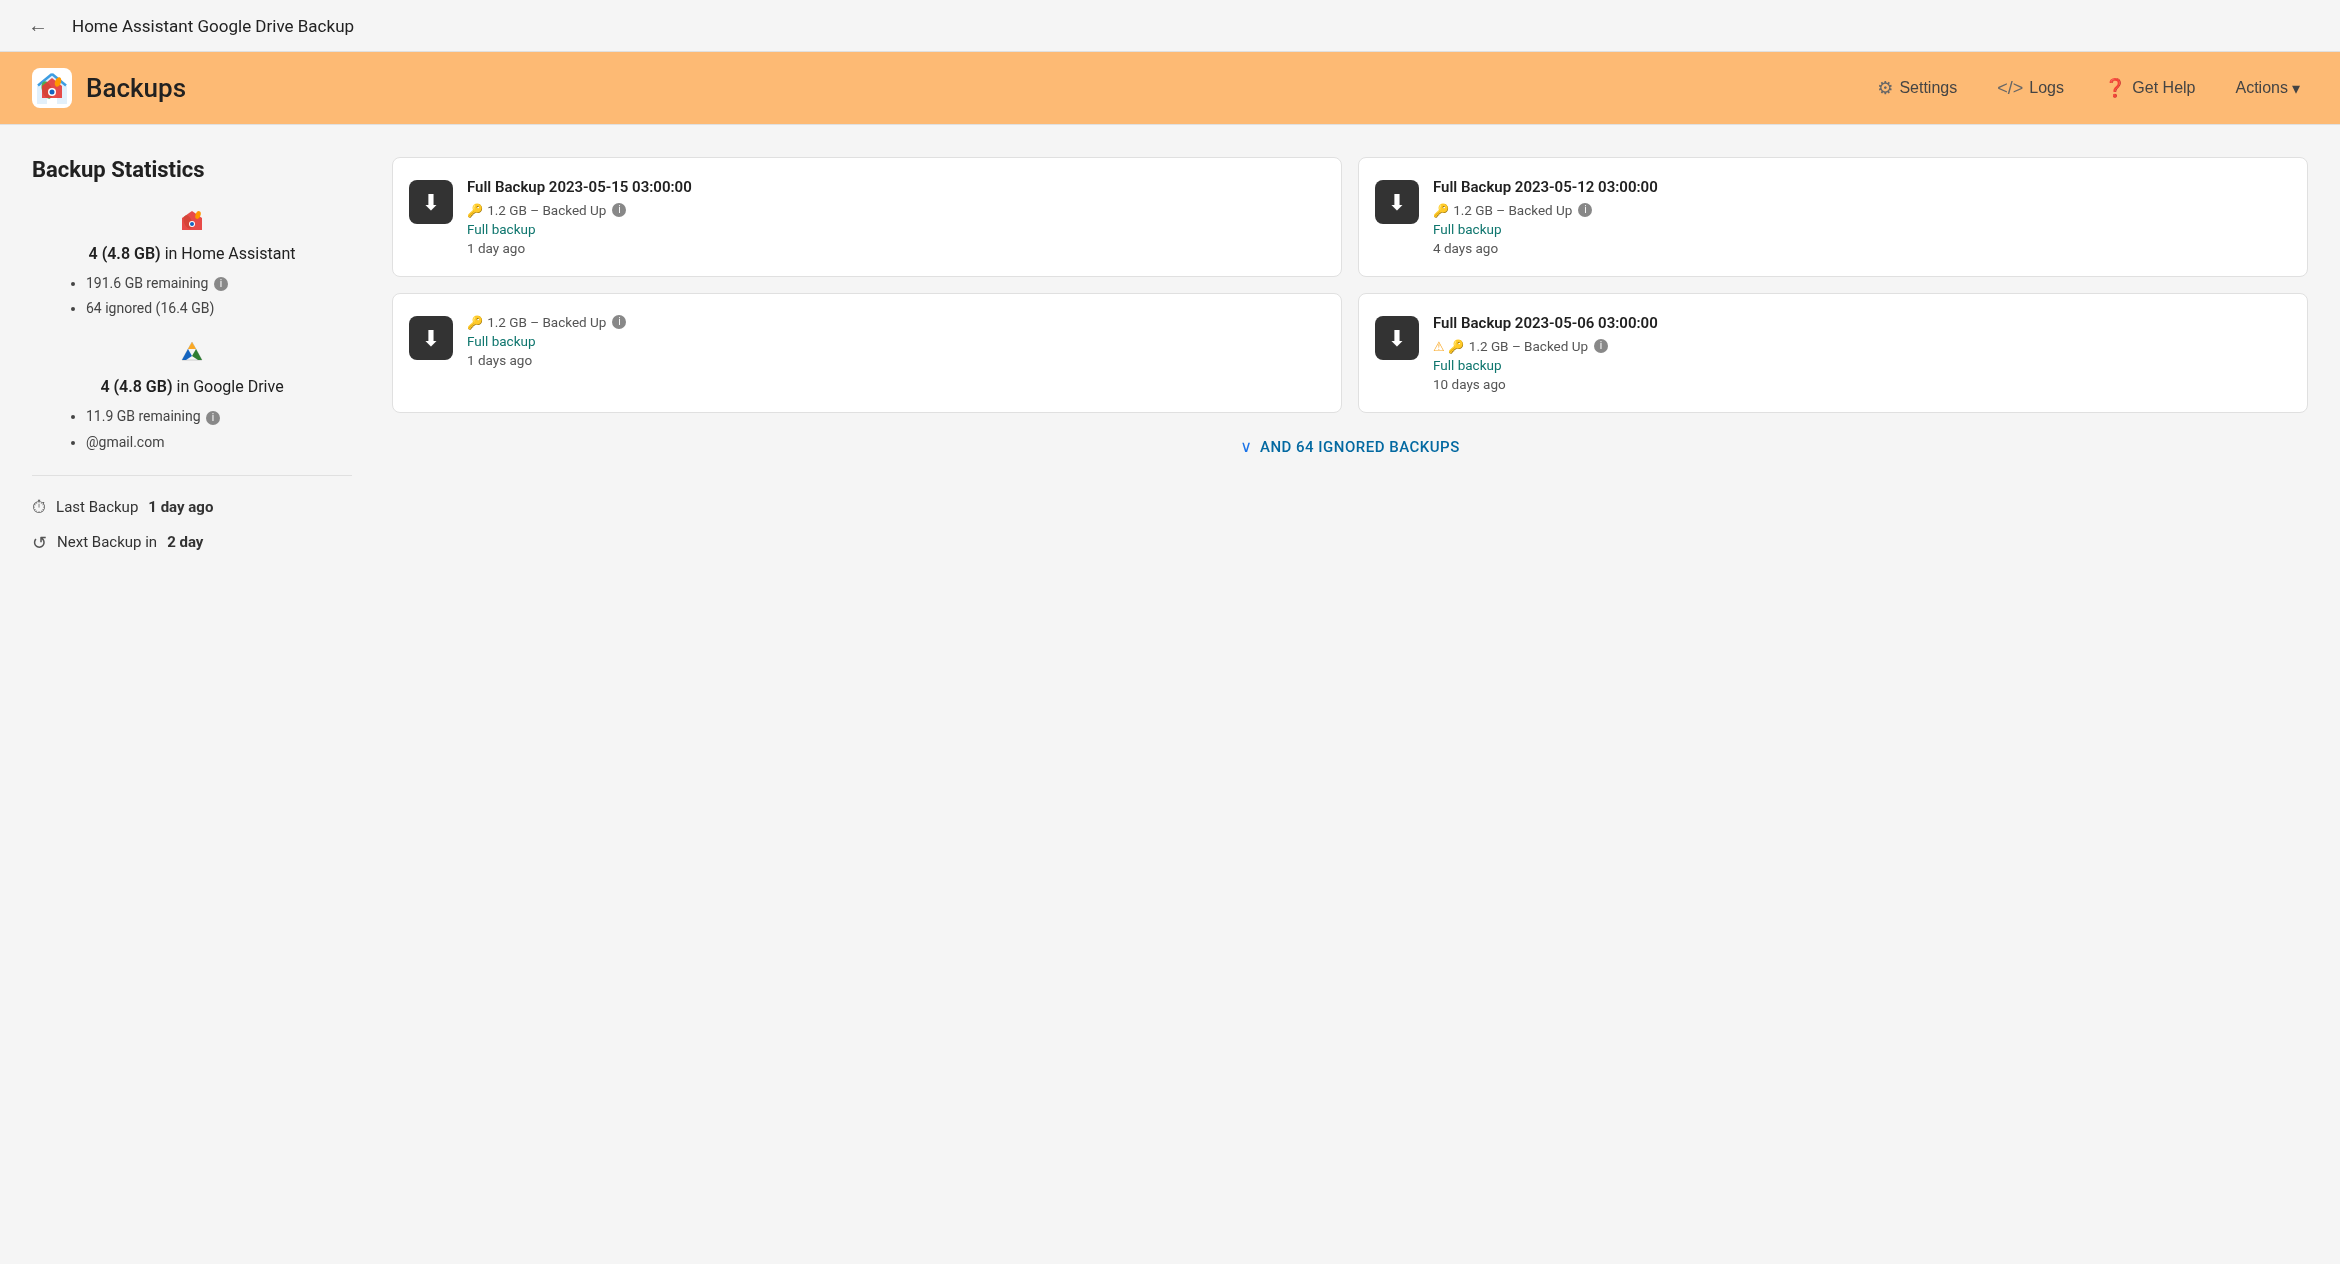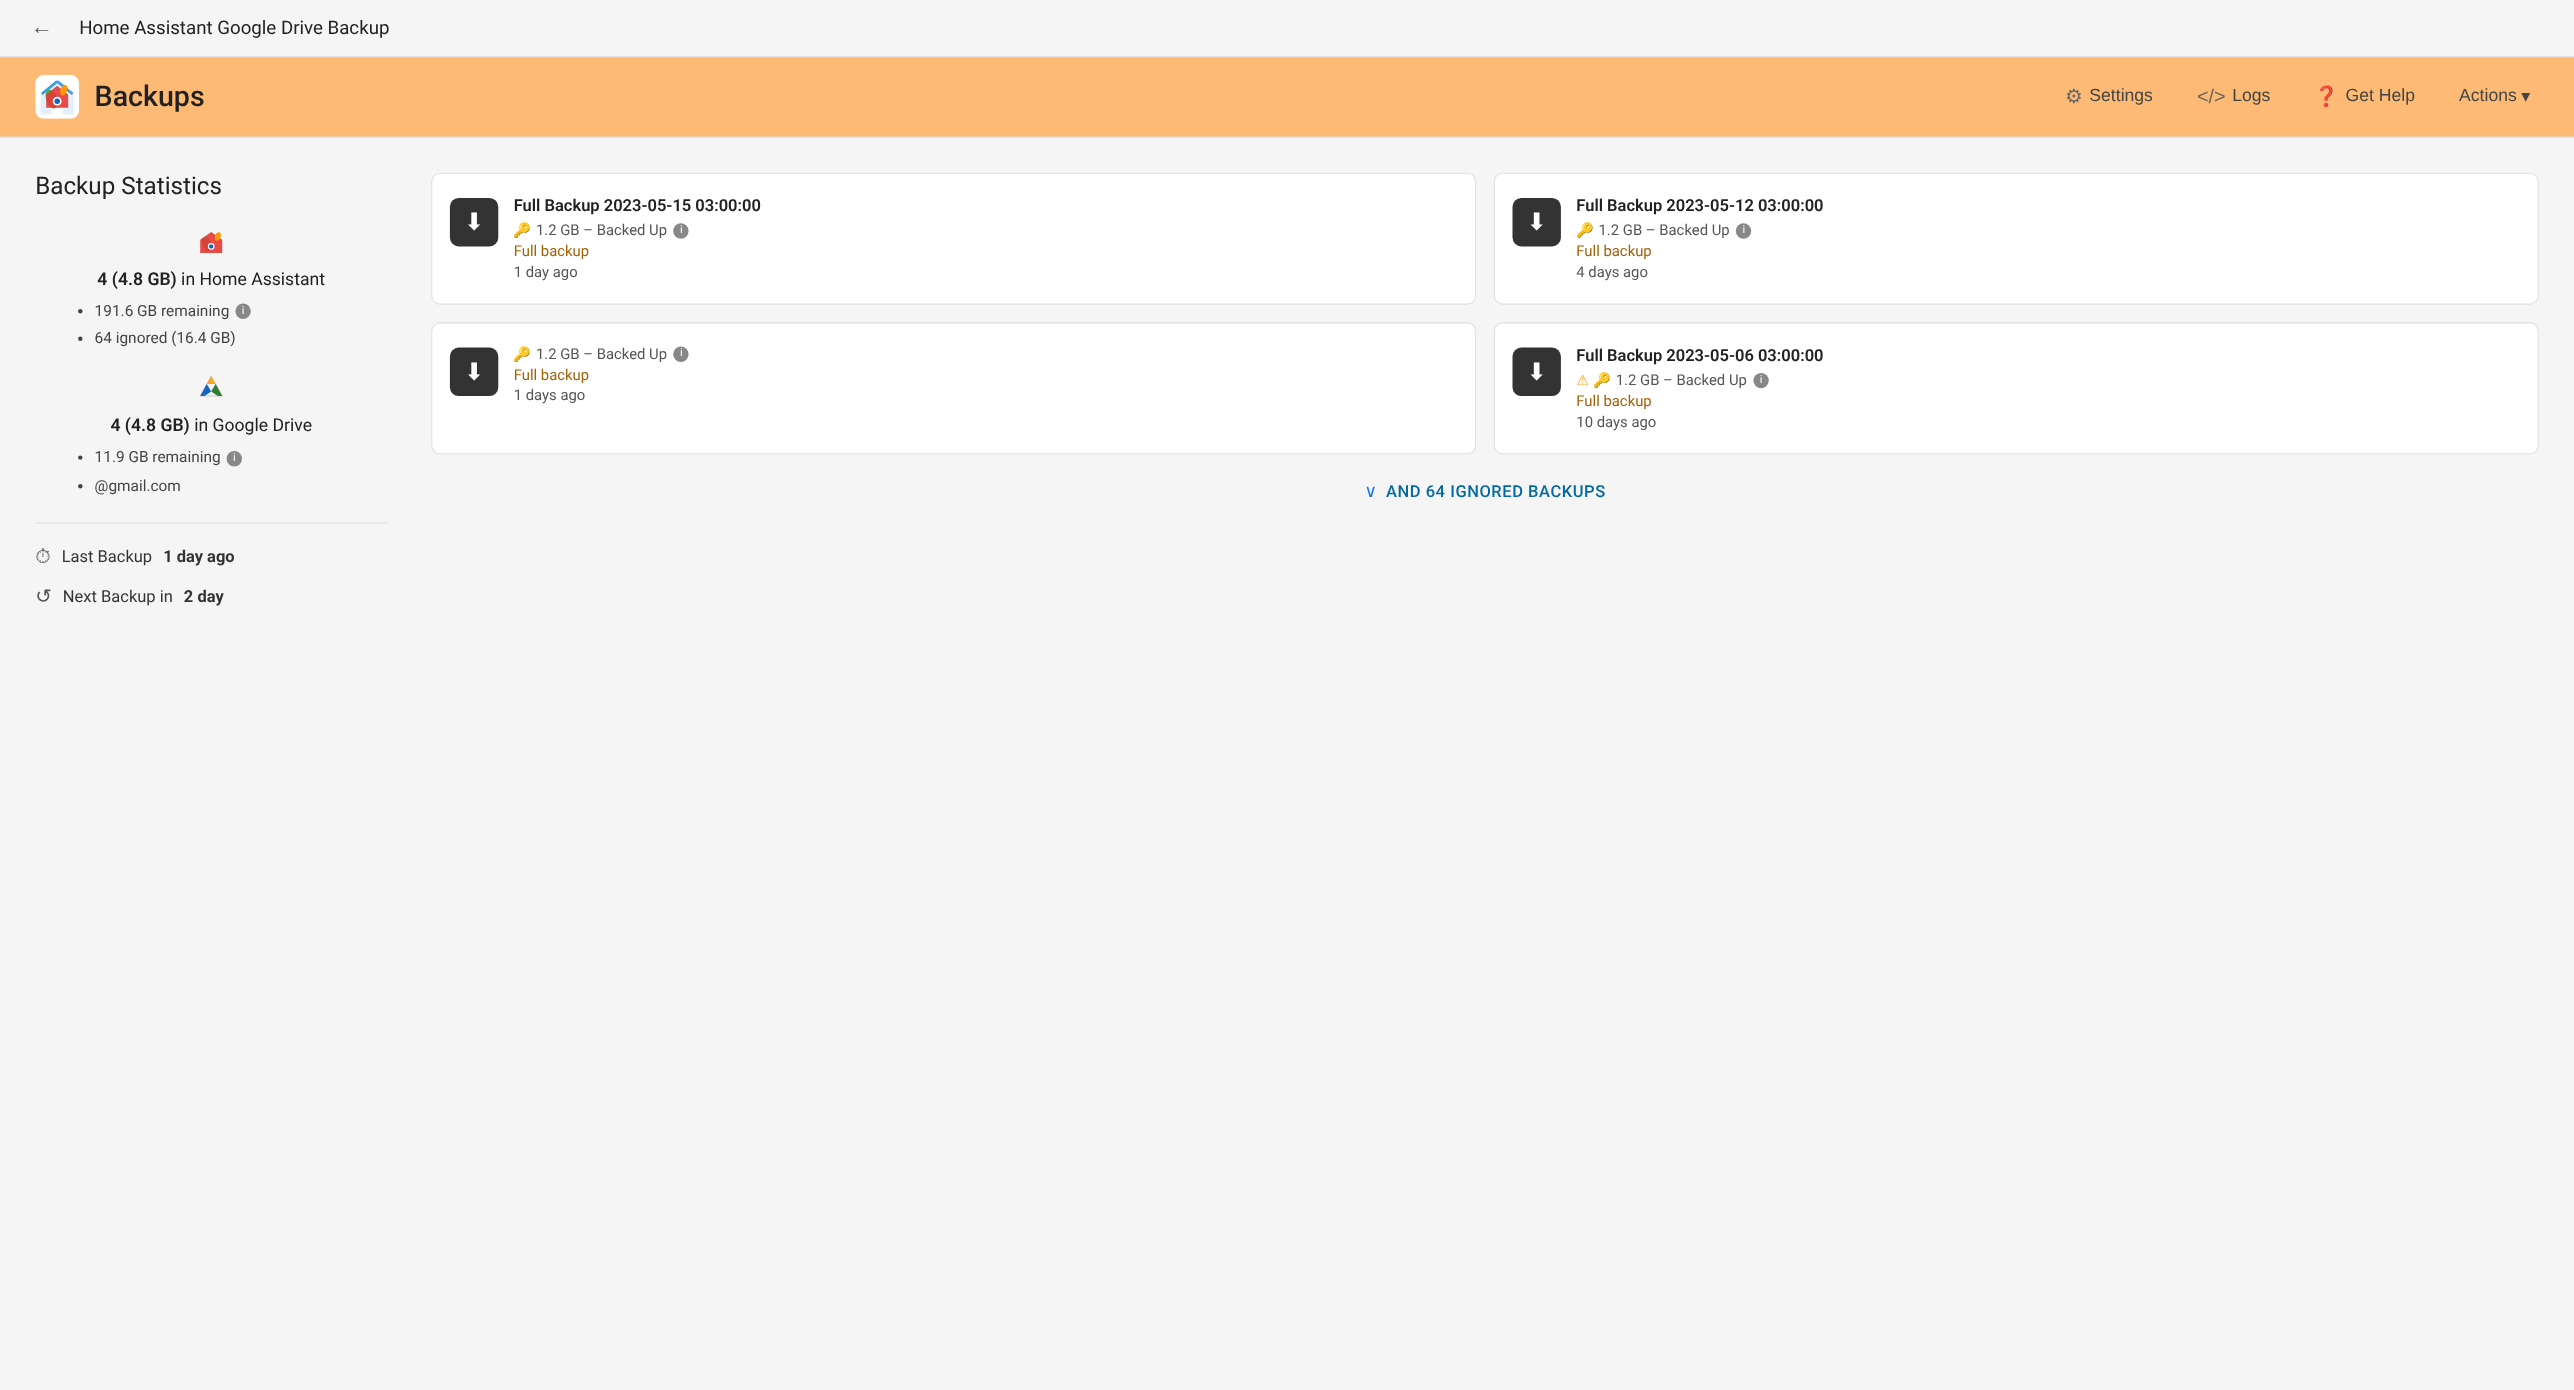--- a/index.html
+++ b/index.html
@@ -94,21 +94,21 @@
       min-height: calc(100vh - 130px);
     }
 
     
     .left-panel {
       width: 320px;
       flex-shrink: 0;
     }
     .stats-title {
       font-size: 22px;
-      font-weight: 400;
+      font-weight: 700;
       margin-bottom: 24px;
       color: #212121;
     }
     .stat-section {
       margin-bottom: 18px;
     }
     .stat-row {
       display: flex;
       align-items: center;
       gap: 10px;
@@ -225,21 +225,21 @@
     .key-icon {
       color: #1a73e8;
       font-size: 13px;
     }
     .warning-icon {
       color: #f9a825;
       font-size: 13px;
     }
     .card-type {
       font-size: 13.5px;
-      color: #a16207;
+      color: #0f766e;
       margin-bottom: 3px;
     }
     .card-age {
       font-size: 13.5px;
       color: #555;
     }
 
     
     .ignored-backups-row {
       display: flex;

